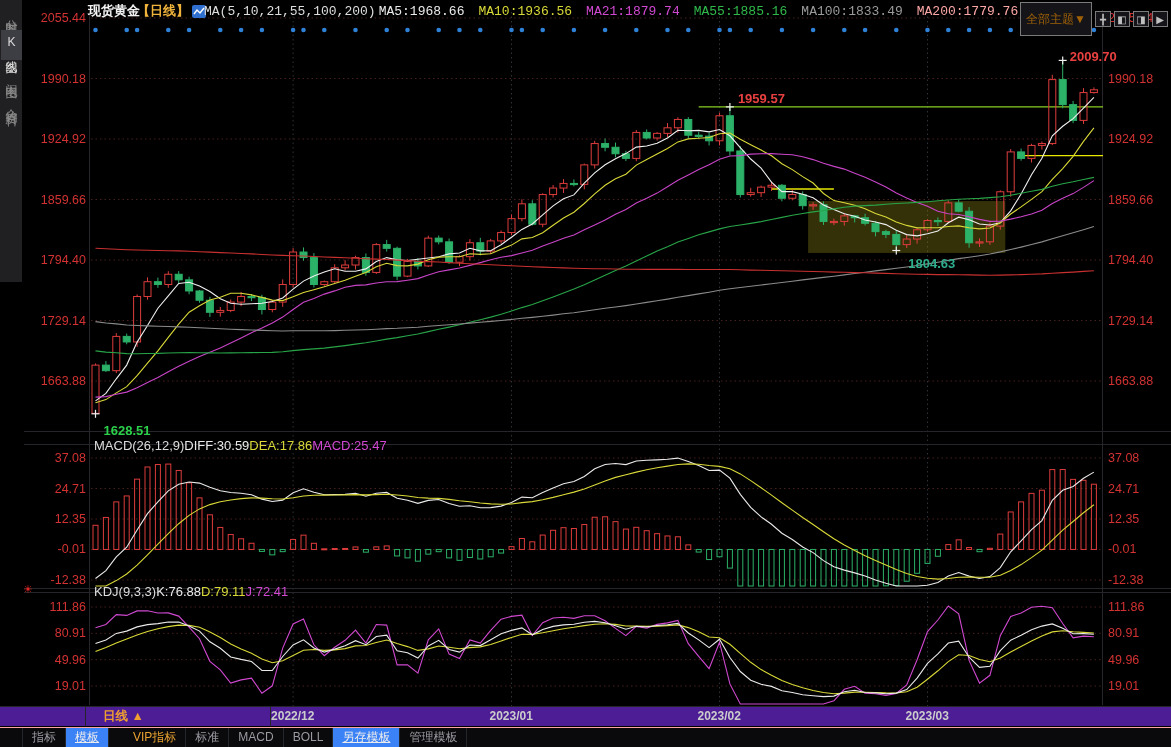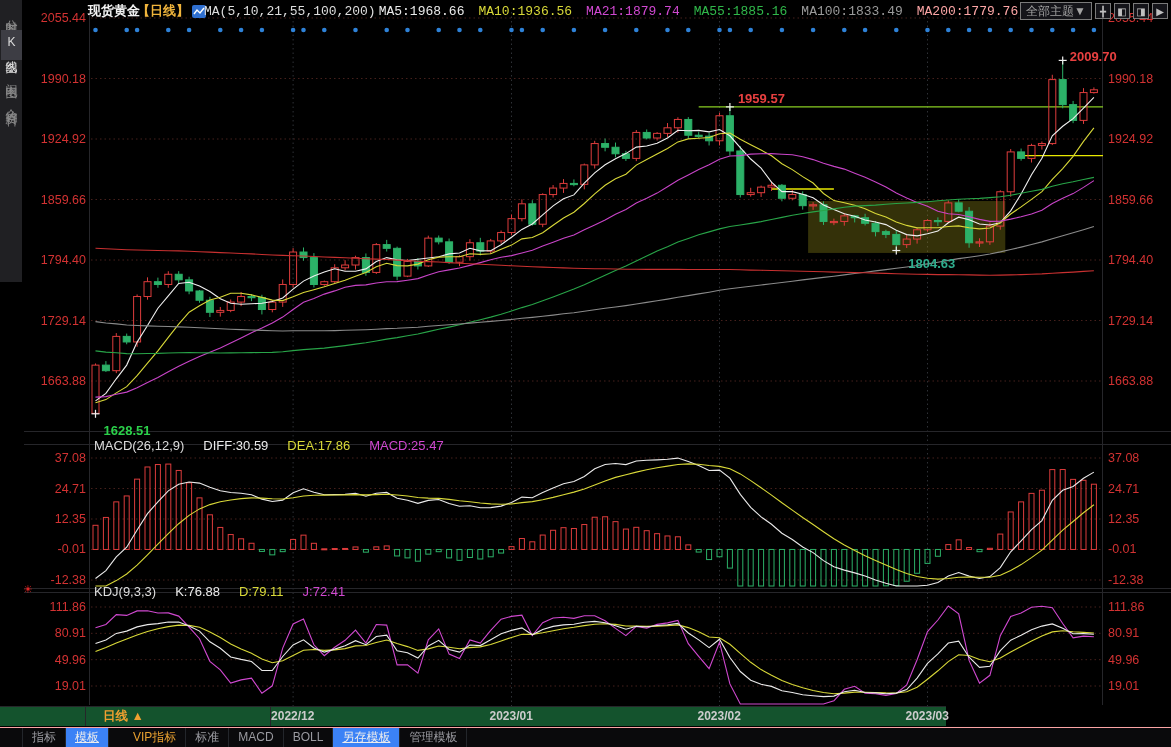--- a/index.html
+++ b/index.html
@@ -12,30 +12,30 @@
   .side-item{writing-mode:vertical-rl;text-orientation:upright;font-size:12px;color:#8a8a8a;
              letter-spacing:2px;padding:5px 2px;cursor:pointer;}
   .side-item.active{background:#3d3d44;color:#dcdcdc;}
   
   .header{position:absolute;left:88px;top:0;height:22px;display:flex;align-items:center;gap:3px;
           font-size:13px;color:#ddd;white-space:nowrap;z-index:5;font-family:Liberation Mono, monospace;}
   .sym{font-weight:bold;color:#f2f2f2;}
   .period-tag{color:#f0b43c;font-weight:bold;}
   .ma-vals{display:flex;gap:14px;}
   .controls{position:absolute;right:3px;top:2px;display:flex;gap:3px;align-items:center;z-index:6;}
-  .theme-btn{border:1px solid #7a7a7a;color:#a3a3a3;font-size:12px;padding:0 5px;height:16px;
+  .theme-btn{border:1px solid #7a7a7a;color:#a16207;font-size:12px;padding:8px 5px;height:16px;
              line-height:16px;background:#141419;cursor:pointer;}
   .tool-btn{width:16px;height:16px;border:1px solid #7a7a7a;background:#141419;color:#c0c0c0;
             font-size:10px;line-height:15px;text-align:center;cursor:pointer;box-sizing:border-box;}
   
-  .ind-header{position:absolute;display:flex;gap:19px;font-size:13px;color:#ddd;z-index:4;white-space:nowrap;}
+  .ind-header{position:absolute;display:flex;gap:0;font-size:13px;color:#ddd;z-index:4;white-space:nowrap;}
   .c-white{color:#eaeaea;} .c-yellow{color:#d8d838;} .c-magenta{color:#d048d0;}
   .sun-icon{position:absolute;left:23px;top:583px;color:#e02424;font-size:11px;z-index:4;}
   
-  .xstrip{position:absolute;left:0;top:706px;width:946px;height:20px;background:#14532d;
+  .xstrip{position:absolute;left:0;top:706px;width:1171px;height:20px;background:#4c1d95;
           border-top:1px solid #26262a;box-sizing:border-box;z-index:4;}
   .period-cell{position:absolute;left:85px;top:0;width:186px;height:19px;border-left:1px solid #26262a;
                border-right:1px solid #26262a;display:flex;align-items:center;padding-left:17px;
                color:#f0a030;font-weight:bold;font-size:12.5px;box-sizing:border-box;cursor:pointer;}
   .xlabel{position:absolute;top:2px;color:#cccccc;font-weight:bold;font-size:12px;}
   
   .tabbar{position:absolute;left:0;top:727px;width:1171px;height:20px;background:#0a0a0c;
           border-top:1px solid #fca5a5;display:flex;align-items:stretch;box-sizing:border-box;z-index:4;}
   .tab-spacer{width:22px;border-right:1px solid #23262b;}
   .tab{padding:0 9px;font-size:12px;line-height:19px;border-right:1px solid #23262b;cursor:pointer;}

